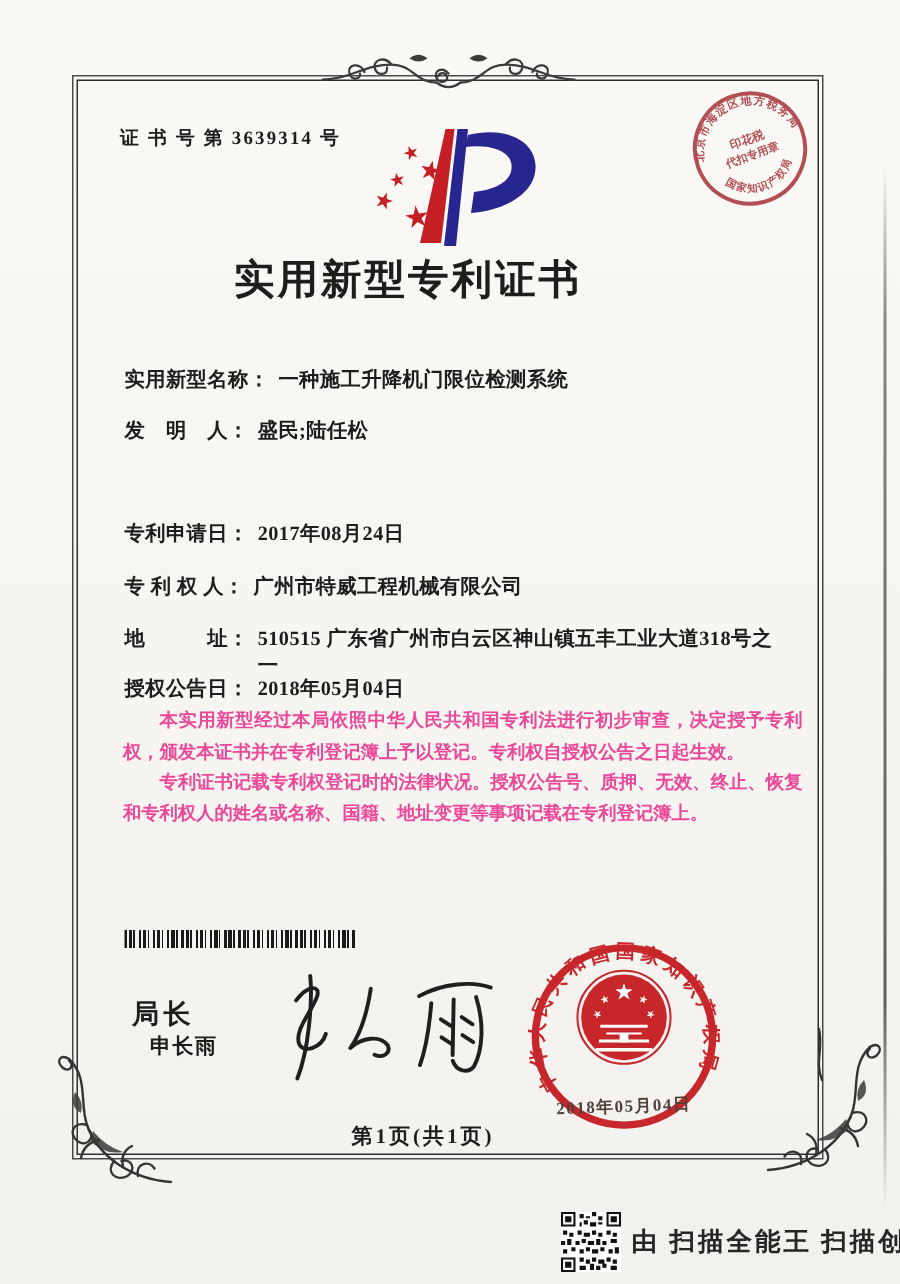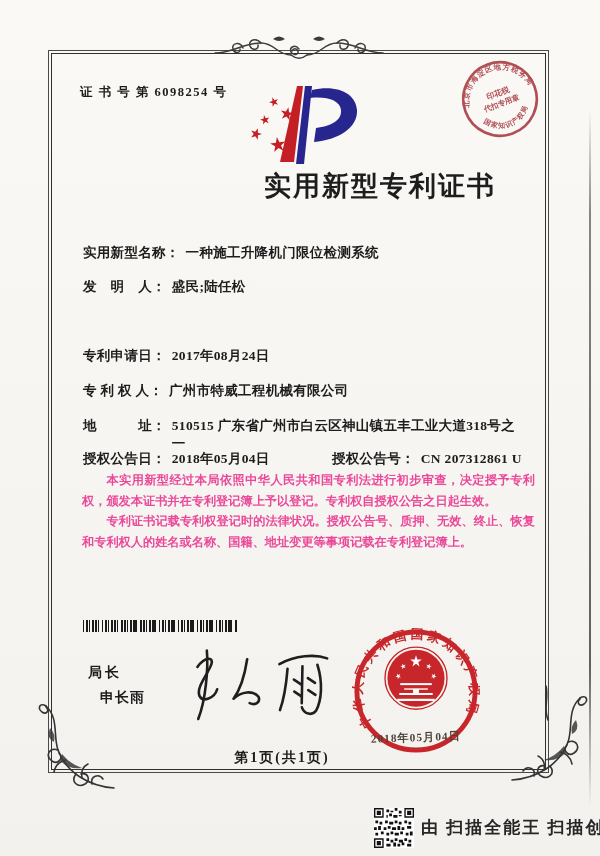--- a/index.html
+++ b/index.html
@@ -10,35 +10,35 @@
   }
   .abs{position:absolute;}
   
   .frame{position:absolute;left:48px;top:50px;width:499px;height:721px;border:1.2px solid #4a4a4a;}
   .frame::after{content:"";position:absolute;inset:2px;border:1.6px solid #303030;}
   .scan-edge{position:absolute;left:589px;top:110px;width:2px;height:696px;
     background:linear-gradient(180deg,rgba(120,120,120,0),rgba(95,95,95,.75) 15%,rgba(70,70,70,.85) 80%,rgba(120,120,120,0));}
   .orn{position:absolute;}
   .cert-no{position:absolute;left:80px;top:84px;font-size:12.5px;font-weight:bold;letter-spacing:1.5px;white-space:nowrap;}
   .logo{position:absolute;left:238px;top:84px;}
-  .title{position:absolute;left:48px;top:168px;width:448px;text-align:right;
+  .title{position:absolute;left:48px;top:168px;width:448px;text-align:center;
     font-size:27px;font-weight:bold;letter-spacing:2px;white-space:nowrap;}
   .f-row{position:absolute;left:83px;font-size:13.5px;font-weight:bold;letter-spacing:.3px;white-space:nowrap;}
   .f-value{margin-left:6px;}
   .f-row.addr .f-value{display:inline-block;white-space:normal;width:356px;vertical-align:top;line-height:18px;}
   .f-row.grant{left:332px;}
   .paragraphs{position:absolute;left:82px;top:470px;width:453px;font-size:12.2px;line-height:20.5px;
     font-weight:600;color:#ec4899;text-align:justify;}
   .paragraphs p{margin:0;text-indent:2em;}
   .barcode{position:absolute;left:83px;top:620px;width:154px;height:12px;
     background:repeating-linear-gradient(90deg,#1a1a1a 0,#1a1a1a 1.5px,transparent 1.5px,transparent 2.8px,
       #1a1a1a 2.8px,#1a1a1a 5px,transparent 5px,transparent 6px,
       #1a1a1a 6px,#1a1a1a 7px,transparent 7px,transparent 9.5px);}
   .official-title{position:absolute;left:88px;top:664px;font-family:"Liberation Sans",sans-serif;
-    font-size:14px;font-weight:bold;letter-spacing:3px;}
+    font-size:18px;font-weight:bold;letter-spacing:3px;}
   .official-name{position:absolute;left:100px;top:689px;font-family:"Liberation Sans",sans-serif;
     font-size:14px;font-weight:bold;letter-spacing:1px;}
   .signature{position:absolute;left:168px;top:643px;transform:rotate(-2deg);}
   .seal{position:absolute;left:352px;top:627px;opacity:.93;}
   .page-no{position:absolute;left:48px;top:749px;width:468px;text-align:center;
     font-size:14px;font-weight:bold;letter-spacing:2px;}
   .corner-stamp{position:absolute;left:458px;top:57px;opacity:.85;}
   .qr{position:absolute;left:374px;top:808px;}
   .scan-text{position:absolute;left:421px;top:816px;font-size:17px;font-weight:bold;color:#262626;
     letter-spacing:2px;white-space:nowrap;}
@@ -90,21 +90,21 @@
         <path d="M40,76 c-6,8 2,14 9,10 c6,-4 3,-12 -4,-10"></path>
         <path d="M56,86 c-2,-8 7,-11 11,-5"></path>
         <path d="M30,62 q-10,2 -12,12"></path>
         <path d="M46,80 q-2,-10 6,-14"></path>
         <path d="M26,56 q8,10 20,14 q-14,2 -22,-8 z" fill="#3a3a3a" stroke="none" opacity=".85"></path>
         <path d="M14,30 q6,6 4,14 q-8,-4 -4,-14 z" fill="#3a3a3a" stroke="none" opacity=".85"></path>
       </g>
     </g>
   </svg>
 
-  <div class="cert-no">证 书 号 第 6098254 号</div>
+  <div class="cert-no">证 书 号 第 3639314 号</div>
 
   <svg class="logo" width="125" height="80" viewBox="0 0 125 80">
     <defs>
       <polygon id="star" points="0,-1 0.2245,-0.309 0.951,-0.309 0.363,0.118 0.588,0.809 0,0.382 -0.588,0.809 -0.363,0.118 -0.951,-0.309 -0.2245,-0.309"></polygon>
     </defs>
     <path d="M74,6 C100,0 118,10 119,26 C120,44 100,56 76,58 L78,44 C94,42 104,36 103,26 C102,16 88,12 72,14 Z" fill="#26268e"></path>
     <polygon points="67,2 74,2 66,80 58,80" fill="#26268e"></polygon>
     <polygon points="59,2 65,2 56,78 42,78" fill="#c41f24"></polygon>
     <g fill="#c41f24">
       <use href="#star" transform="translate(36,18) scale(5) rotate(-20)"></use>
@@ -127,23 +127,20 @@
     <span class="f-label">专利申请日：</span><span class="f-value">2017年08月24日</span>
   </div>
   <div class="f-row" style="top:382px">
     <span class="f-label">专 利 权 人：</span><span class="f-value">广州市特威工程机械有限公司</span>
   </div>
   <div class="f-row addr" style="top:417px">
     <span class="f-label">地　　　址：</span><span class="f-value">510515 广东省广州市白云区神山镇五丰工业大道318号之一</span>
   </div>
   <div class="f-row" style="top:450px">
     <span class="f-label">授权公告日：</span><span class="f-value">2018年05月04日</span>
-  </div>
-  <div class="f-row grant" style="top:450px">
-    <span class="f-label">授权公告号：</span><span class="f-value">CN 207312861 U</span>
   </div>
 
   <div class="paragraphs">
     <p>本实用新型经过本局依照中华人民共和国专利法进行初步审查，决定授予专利权，颁发本证书并在专利登记簿上予以登记。专利权自授权公告之日起生效。</p>
     <p>专利证书记载专利权登记时的法律状况。授权公告号、质押、无效、终止、恢复和专利权人的姓名或名称、国籍、地址变更等事项记载在专利登记簿上。</p>
   </div>
 
   <div class="barcode"></div>
 
   <div class="official-title">局长</div>

